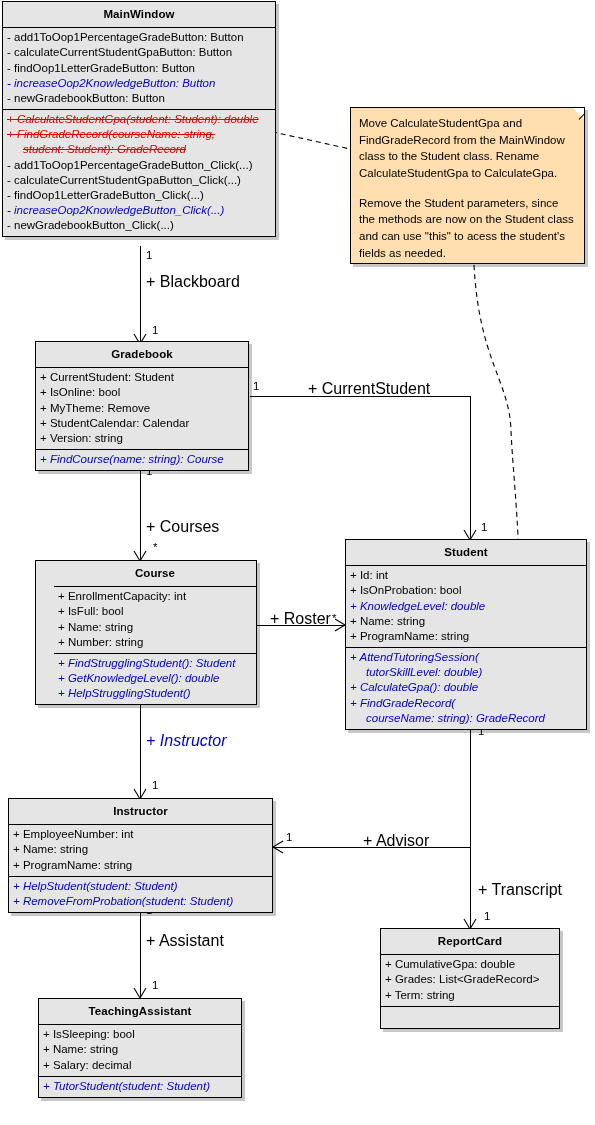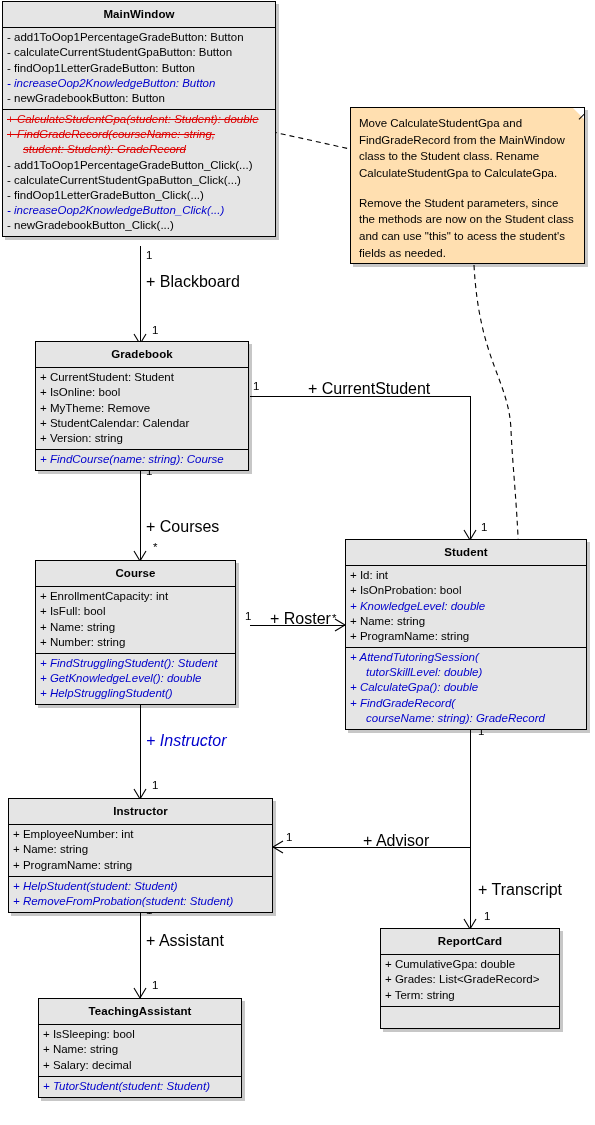--- a/index.html
+++ b/index.html
@@ -246,21 +246,21 @@
       <div class="uml-row m-plain">+ IsOnline: bool</div>
       <div class="uml-row m-plain">+ MyTheme: Remove</div>
       <div class="uml-row m-plain">+ StudentCalendar: Calendar</div>
       <div class="uml-row m-plain">+ Version: string</div>
     </div>
     <div class="uml-compartment">
       <div class="uml-row m-abstract">+ FindCourse(name: string): Course</div>
     </div>
   </div>
 
-  <div class="uml-class" style="left:35px; top:560px; width:201px;">
+  <div class="uml-class" style="left:35px; top:560px; width:222px;padding-left:18px;">
     <div class="uml-title">Course</div>
     <div class="uml-compartment">
       <div class="uml-row m-plain">+ EnrollmentCapacity: int</div>
       <div class="uml-row m-plain">+ IsFull: bool</div>
       <div class="uml-row m-plain">+ Name: string</div>
       <div class="uml-row m-plain">+ Number: string</div>
     </div>
     <div class="uml-compartment">
       <div class="uml-row m-abstract">+ FindStrugglingStudent(): Student</div>
       <div class="uml-row m-abstract">+ GetKnowledgeLevel(): double</div>

